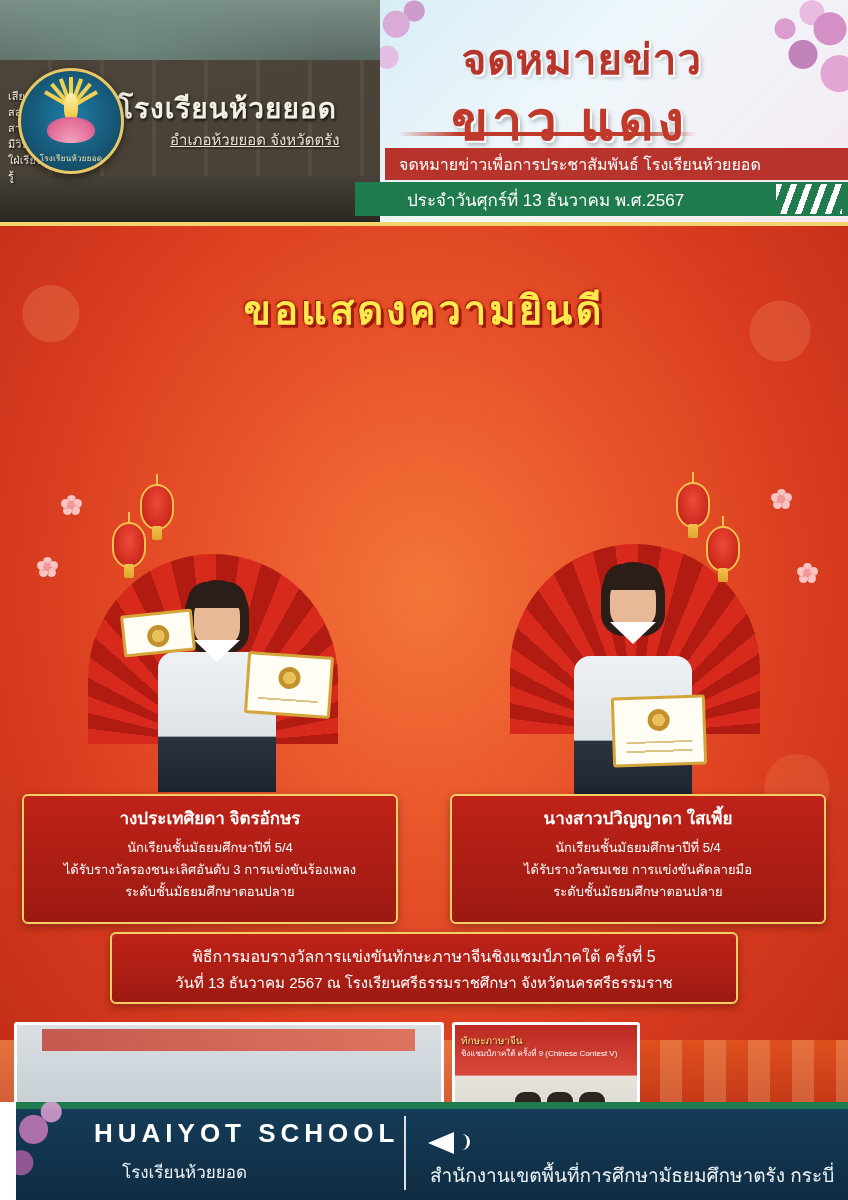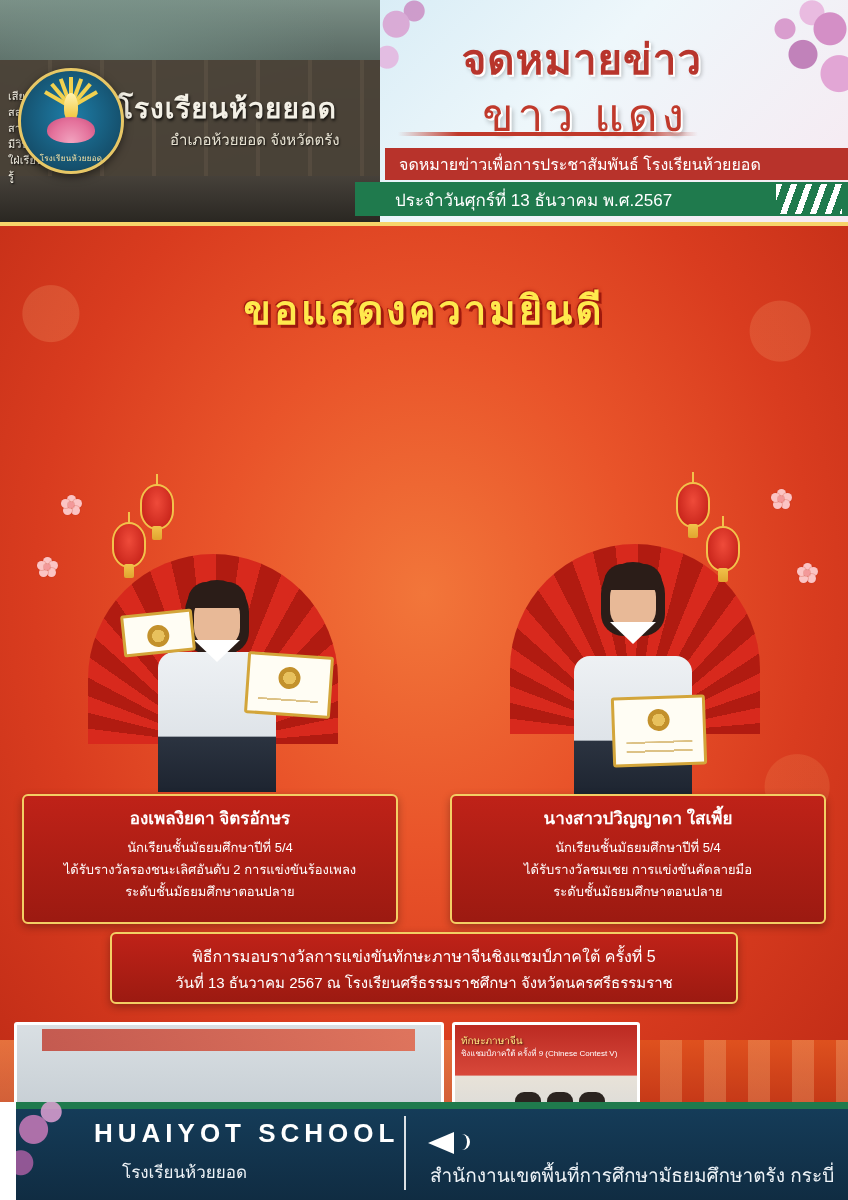--- a/index.html
+++ b/index.html
@@ -61,20 +61,21 @@
     text-shadow: 1px 2px 3px rgba(0,0,0,.8);
     z-index: 4;
   }
   .school-sign-sub {
     position: absolute;
     left: 170px; top: 128px;
     color: #e7e2d2;
     font-size: 15px;
     text-shadow: 1px 1px 2px rgba(0,0,0,.8);
     z-index: 4;
+    text-decoration: underline;
   }
   .school-motto {
     position: absolute;
     left: 8px; top: 88px;
     color: #f0ece0;
     font-size: 11px;
     line-height: 16px;
     text-shadow: 1px 1px 2px rgba(0,0,0,.9);
     z-index: 4;
     width: 36px;
@@ -157,22 +158,22 @@
     right: 146px; top: 26px;
     font-size: 42px;
     font-weight: bold;
     color: #b8352c;
     text-shadow: 2px 2px 0 #ffffff, 3px 3px 4px rgba(0,0,0,.25);
     letter-spacing: 1px;
   }
   .title-sub {
     position: absolute;
     right: 160px; top: 78px;
-    font-size: 46px;
-    font-weight: normal;
+    font-size: 54px;
+    font-weight: bold;
     color: #c0392b;
     text-shadow: 2px 2px 0 #fff, 3px 4px 5px rgba(0,0,0,.3);
     letter-spacing: 4px;
   }
   .title-underline {
     position: absolute;
     right: 150px; top: 132px;
     width: 300px; height: 4px;
     background: linear-gradient(90deg, rgba(193,57,43,0) 0%, #c0392b 20%, #c0392b 80%, rgba(193,57,43,0) 100%);
   }
@@ -189,21 +190,21 @@
   }
   .date-bar {
     position: absolute;
     left: 355px; top: 182px;
     width: 493px; height: 34px;
     background: #1f7a4d;
     color: #ffffff;
     font-size: 17px;
     display: flex;
     align-items: center;
-    padding-left: 40px;
+    padding-left: 52px;
   }
   .date-stripes {
     position: absolute;
     right: 6px; top: 184px;
     width: 66px; height: 30px;
     background: repeating-linear-gradient(110deg, #ffffff 0 6px, #1f7a4d 6px 14px);
     z-index: 3;
   }
 
   
@@ -626,23 +627,23 @@
         <div class="hair-front"></div>
         <div class="torso"></div>
         <div class="collar"></div>
       </div>
     </div>
     <div class="cert cert-r1">
         <div class="lines"></div>
       </div>
 
     <div class="name-card left">
-      <div class="nm">องเพลงิยดา  จิตรอักษร</div>
+      <div class="nm">างประเทศิยดา  จิตรอักษร</div>
       <div class="ln">นักเรียนชั้นมัธยมศึกษาปีที่ 5/4</div>
-      <div class="ln">ได้รับรางวัลรองชนะเลิศอันดับ 2  การแข่งขันร้องเพลง</div>
+      <div class="ln">ได้รับรางวัลรองชนะเลิศอันดับ 3  การแข่งขันร้องเพลง</div>
       <div class="ln">ระดับชั้นมัธยมศึกษาตอนปลาย</div>
     </div>
 
     <div class="name-card right">
       <div class="nm">นางสาวปวิญญาดา  ใสเพี้ย</div>
       <div class="ln">นักเรียนชั้นมัธยมศึกษาปีที่ 5/4</div>
       <div class="ln">ได้รับรางวัลชมเชย  การแข่งขันคัดลายมือ</div>
       <div class="ln">ระดับชั้นมัธยมศึกษาตอนปลาย</div>
     </div>
 

